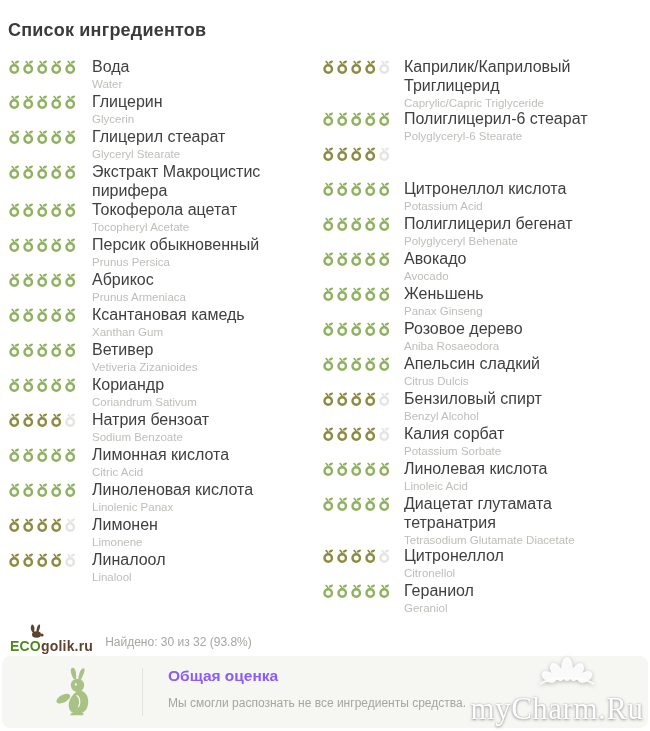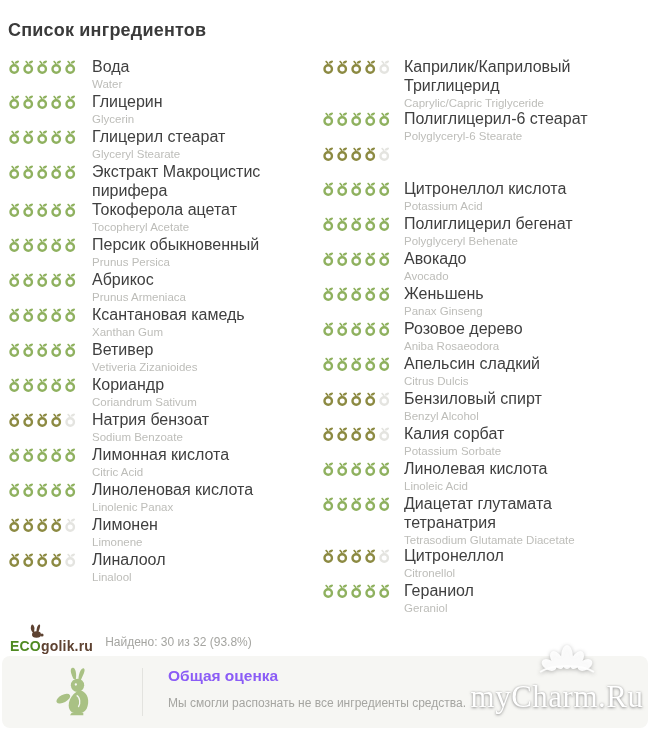--- a/index.html
+++ b/index.html
@@ -32,21 +32,21 @@
   .summary-panel{
     position:absolute;left:2px;right:2px;top:656px;height:72px;
     background:#f6f6f3;border-radius:8px;
   }
   .summary-rabbit{position:absolute;left:53px;top:11px;}
   .summary-divider{position:absolute;left:140px;top:12px;width:1px;height:48px;background:#e3e3df;}
   .summary-text{position:absolute;left:166px;top:11px;}
   .summary-title{font-size:15.5px;font-weight:600;color:#8b5cf6;margin-bottom:11px;}
   .summary-sub{font-size:12px;color:#a5a5a1;}
   .watermark{
-    position:absolute;right:2px;bottom:12px;width:180px;height:76px;
+    position:absolute;right:2px;bottom:0px;width:180px;height:76px;
     pointer-events:none;
     margin-left:8px;
   }
   .watermark .wm-flower{position:absolute;left:70px;top:-2px;
     filter:drop-shadow(0 1px 2px rgba(90,90,90,.45));}
   .watermark .wm-text{
     position:absolute;left:0;bottom:4px;width:178px;text-align:center;
     font-family:"Liberation Serif","DejaVu Serif",serif;
     font-size:31px;color:#ffffff;
     text-shadow:0 1px 3px rgba(80,80,80,.55),0 0 2px rgba(120,120,120,.4);

